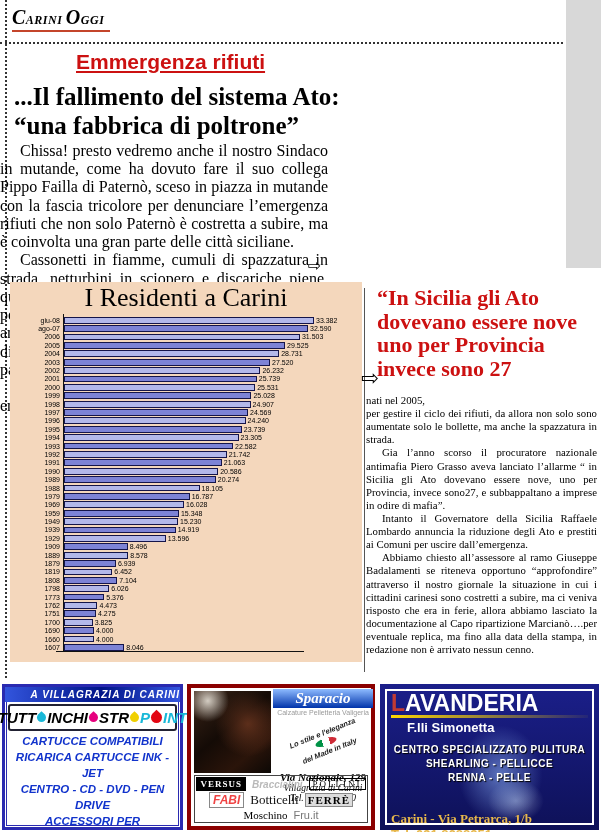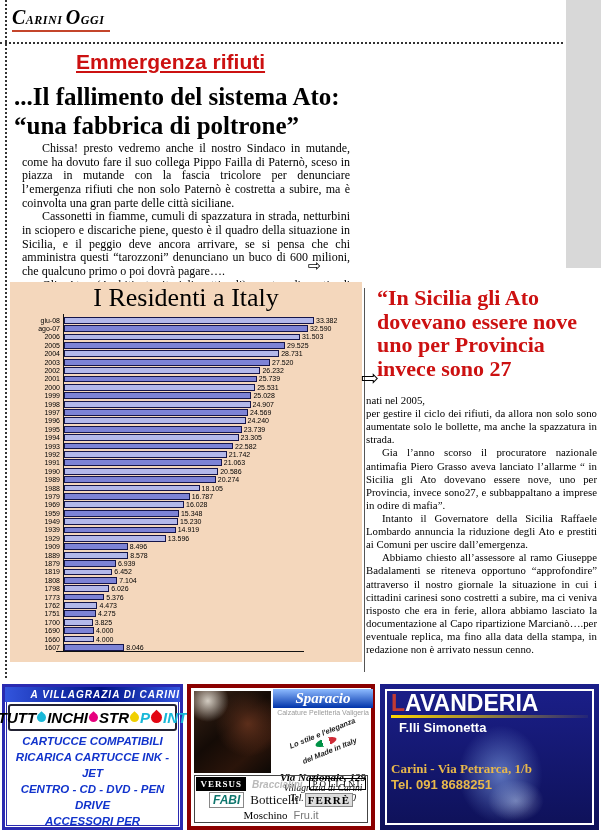--- a/index.html
+++ b/index.html
@@ -13,21 +13,21 @@
 
   
   .masthead{position:absolute;left:12px;top:6px;font-style:italic;font-weight:bold;font-size:12px;
             letter-spacing:.5px;border-bottom:2px solid #c4452b;padding:0 6px 1px 0;}
   .masthead .cap{font-size:20px;}
   .kicker{position:absolute;left:76px;top:50px;font-family:"Liberation Sans",sans-serif;
           font-weight:bold;font-size:21px;color:#cc1111;text-decoration:underline;}
   .headline{position:absolute;left:14px;top:82px;width:335px;margin:0;font-size:25px;
             font-weight:bold;line-height:1.16;color:#000;}
 
-  .body-text{position:absolute;left:22px;top:142px;width:328px;font-size:12px;line-height:1.14;
+  .body-text{position:absolute;left:0;top:142px;width:328px;font-size:16px;line-height:1.14;
              text-align:justify;}
   .body-text p{margin:0;text-indent:20px;}
   .arrow{position:absolute;font-family:"DejaVu Sans",sans-serif;color:#000;}
   .arrow1{left:308px;top:256px;font-size:16px;}
   .arrow2{left:361px;top:366px;font-size:21px;}
 
   
   .chart{position:absolute;left:10px;top:282px;width:352px;height:380px;background:#f4d7bc;}
   .chart-title{text-align:center;font-size:26px;margin:1px 0 3px;}
   .chart-plot{position:relative;margin-left:6px;}
@@ -82,36 +82,36 @@
        background:linear-gradient(90deg,#009246 33%,#fff 33% 66%,#ce2b37 66%);transform:rotate(4deg);}
   .sp-addr{position:absolute;left:82px;top:83px;width:100px;text-align:center;}
   .sp-addr .a1{font:italic bold 11px "Liberation Serif",serif;}
   .sp-addr .a2,.sp-addr .a3{font:italic 9.5px "Liberation Serif",serif;}
   .brand-strip{position:absolute;left:3px;right:3px;bottom:3px;height:48px;border:1px solid #444;
        display:flex;flex-wrap:wrap;align-items:center;justify-content:center;gap:1px 6px;padding:1px;box-sizing:border-box;}
   .brand{white-space:nowrap;}
   .b0{background:#000;color:#fff;font:bold 9px "Liberation Serif",serif;padding:2px 4px;letter-spacing:1px;}
   .b1{color:#b9b9b9;font:italic bold 10px "Liberation Sans",sans-serif;}
   .b2{border:1px solid #000;padding:0 3px;font:9px "Liberation Serif",serif;letter-spacing:2px;}
-  .b3{color:#0f766e;font:italic bold 12px "Liberation Sans",sans-serif;border:1px solid #888;padding:0 3px;}
+  .b3{color:#ef4444;font:italic bold 12px "Liberation Sans",sans-serif;border:1px solid #888;padding:0 3px;}
   .b4{font:13px "Liberation Serif",serif;color:#111;}
   .b5{font:bold 11px "Liberation Serif",serif;letter-spacing:1px;background:#ddd;border:1px solid #888;padding:0 2px;}
   .b6{font:11px "Liberation Serif",serif;}
   .b7{color:#777;font:11px "Liberation Sans",sans-serif;}
 
   .ad3{position:absolute;left:380px;top:0;width:219px;height:146px;
        background:radial-gradient(ellipse 60px 70px at 55% 62%,rgba(150,190,255,.55),rgba(150,190,255,0) 70%),
                   radial-gradient(ellipse 40px 30px at 62% 80%,rgba(220,235,255,.45),rgba(220,235,255,0) 70%),
                   linear-gradient(180deg,#1b1f8a 0%,#0e1158 100%);}
   .ad3-inner{position:absolute;left:5px;top:5px;right:5px;bottom:5px;border:2px solid #fff;
        padding:1px 4px;box-sizing:border-box;}
   .lav-title{font:bold 23px "Liberation Sans",sans-serif;color:#fff;line-height:23px;}
   .lav-title .first{color:#c23b33;}
   .lav-underline{height:3px;background:linear-gradient(90deg,#ffd700,rgba(255,215,0,.05));margin:0 0 2px;}
-  .lav-owner{color:#fff;font:bold 13px "Liberation Sans",sans-serif;margin:2px 8px 8px;}
+  .lav-owner{color:#fff;font:bold 13px "Liberation Sans",sans-serif;margin:2px 16px 8px;}
   .lav-svc div{color:#fff;font:bold 10px "Liberation Sans",sans-serif;text-align:center;line-height:14px;
        text-shadow:1px 1px 1px #000;letter-spacing:.5px;}
   .lav-addr{color:#e8b84b;font:bold 13px "Liberation Serif",serif;text-align:left;margin-top:26px;}
   .lav-tel{color:#e8b84b;font:bold 13px "Liberation Sans",sans-serif;text-align:left;}
 </style>
 </head>
 <body>
 
 <div class="page">
 
@@ -126,21 +126,21 @@
   <h1 class="headline"><span>...Il fallimento del sistema Ato:</span><br><span>“una fabbrica di poltrone”</span></h1>
 
   <div class="body-text">
     <p>Chissa! presto vedremo anche il nostro Sindaco in mutande, come ha dovuto fare il suo collega Pippo Failla di Paternò,  sceso in piazza in mutande con la fascia tricolore  per denunciare l’emergenza rifiuti che non solo Paternò è costretta a subire, ma è coinvolta una gran parte delle città siciliane.</p>
     <p>Cassonetti in fiamme, cumuli di spazzatura in strada, netturbini in sciopero e discariche piene, questo è il quadro della situazione in Sicilia, e il peggio deve ancora arrivare, se si pensa che chi amministra questi “tarozzoni” denunciano un buco di 600 milioni, che qualcuno primo o poi dovrà pagare….</p>
     <p>Gli Ato (Ambiti territoriali ottimali) sorta di enti  di sottogoverno,</p>
   </div>
   <div class="arrow arrow1">⇨</div>
 
   <div class="chart">
-    <div class="chart-title">I Residenti a Italy</div>
+    <div class="chart-title">I Residenti a Carini</div>
     <div class="chart-plot">
       <div class="axis-y"></div>
       <div class="axis-x"></div>
     <div class="chart-row">
           <span class="ylab">giu-08</span>
           <span class="bar light" style="width: 250px;"></span>
           <span class="vlab">33.382</span>
         </div>
         <div class="chart-row">
           <span class="ylab">ago-07</span>
@@ -410,19 +410,24 @@
           <span class="brand b6">Moschino</span>
           <span class="brand b7">Fru.it</span>
         </div>
     </div>
 
     <div class="ad3">
       <div class="ad3-inner">
         <div class="lav-title"><span class="first">L</span><span>AVANDERIA</span></div>
         <div class="lav-underline"></div>
         <div class="lav-owner">F.lli Simonetta</div>
+        <div class="lav-svc">
+          <div>CENTRO SPECIALIZZATO PULITURA</div>
+          <div>SHEARLING - PELLICCE</div>
+          <div>RENNA - PELLE</div>
+        </div>
         <div class="lav-addr">Carini - Via Petrarca, 1/b</div>
         <div class="lav-tel">Tel. 091 8688251</div>
       </div>
     </div>
 
   </div>
 </div>
 
 </body></html>

